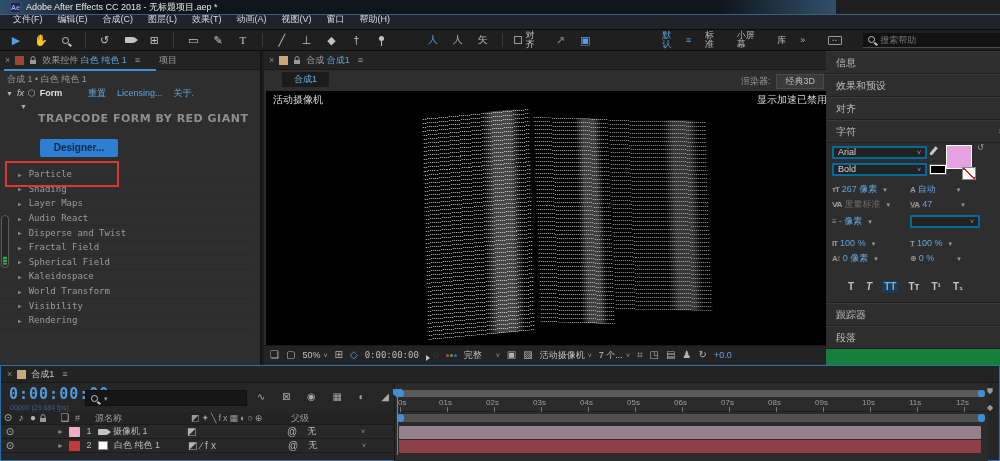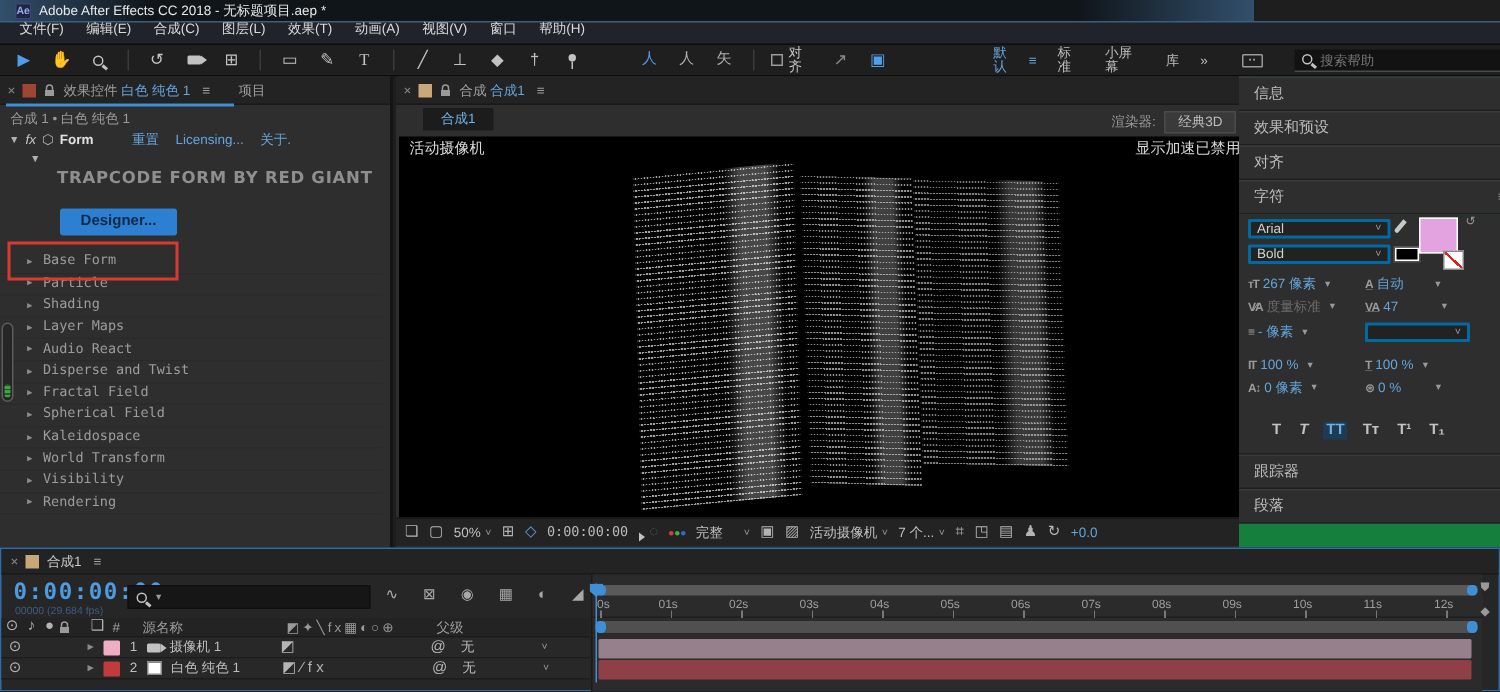--- a/index.html
+++ b/index.html
@@ -245,21 +245,20 @@
     <div id="fx-links">
       <span class="blue">重置</span>
       <span class="blue">Licensing...</span>
       <span class="blue">关于.</span>
     </div>
     <span class="abs" style="left:20px;top:52px;color:#b0b0b0;font-size:7px">▼</span>
     <div class="abs" id="brand">TRAPCODE FORM BY RED GIANT</div>
     <div class="abs" id="designer-btn">Designer...</div>
     <div class="abs" id="red-box"></div>
     <div class="abs" id="fx-groups">
-      <div class="fxrow">Base Form</div>
       <div class="fxrow">Particle</div>
       <div class="fxrow">Shading</div>
       <div class="fxrow">Layer Maps</div>
       <div class="fxrow">Audio React</div>
       <div class="fxrow">Disperse and Twist</div>
       <div class="fxrow">Fractal Field</div>
       <div class="fxrow">Spherical Field</div>
       <div class="fxrow">Kaleidospace</div>
       <div class="fxrow">World Transform</div>
       <div class="fxrow">Visibility</div>

